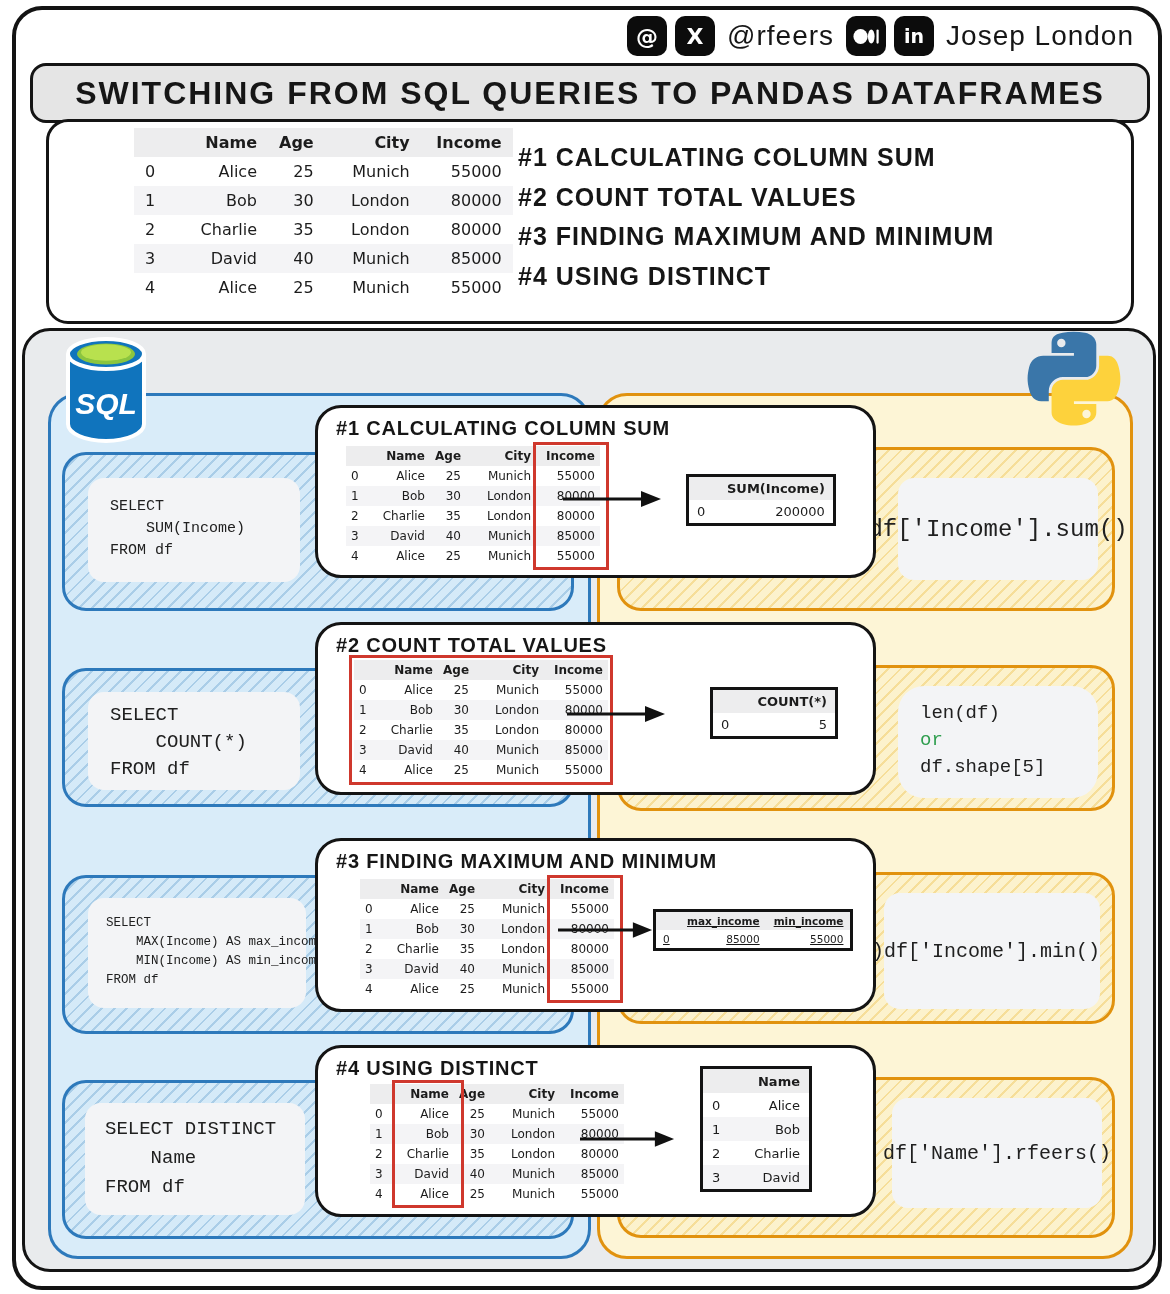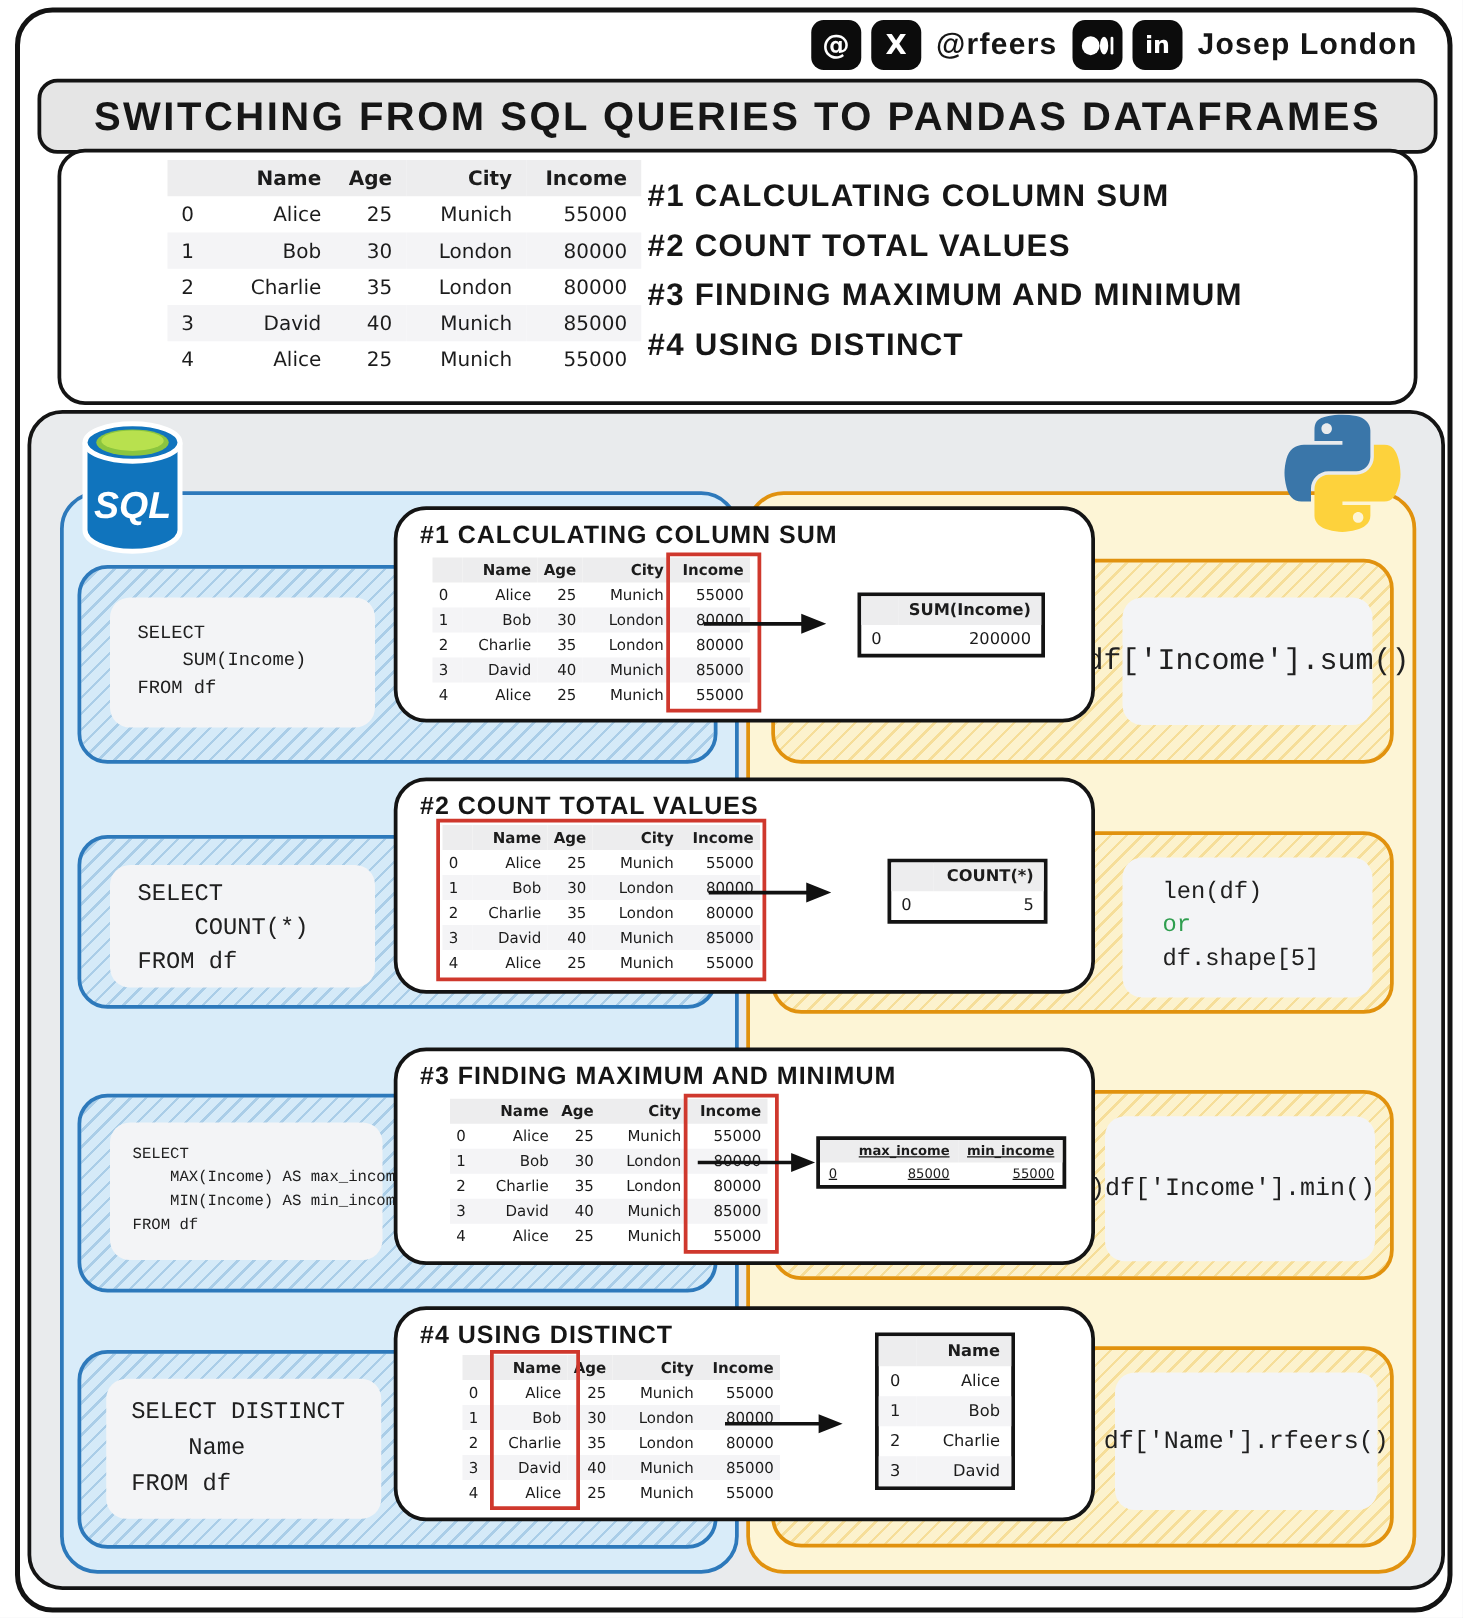--- a/index.html
+++ b/index.html
@@ -5,21 +5,21 @@
   html,body{margin:0;padding:0;background:#fff;}
   body{width:1170px;height:1294px;position:relative;font-family:"Liberation Sans",sans-serif;color:#161616;overflow:hidden;}
   .abs{position:absolute;}
 
   
   #frame{left:12px;top:6px;width:1142px;height:1276px;border:4px solid #131313;border-radius:30px;}
 
   
   #social{top:14px;right:32px;height:44px;display:flex;align-items:center;gap:8px;}
   .sicon{width:40px;height:40px;background:#0c0c0c;border-radius:10px;color:#fff;display:flex;align-items:center;justify-content:center;font-weight:900;font-size:22px;font-family:"DejaVu Sans",sans-serif;}
-  .sname{font-size:24px;font-weight:700;letter-spacing:1px;padding:0 4px;}
+  .sname{font-size:28px;font-weight:400;letter-spacing:1px;padding:0 4px;}
 
   
   #titlebar{left:30px;top:63px;width:1114px;height:54px;background:#e5e5e5;border:3.5px solid #141414;border-radius:16px;display:flex;align-items:center;justify-content:center;}
   #titlebar span{font-size:32px;font-weight:700;letter-spacing:2px;}
 
   
   #introbox{left:46px;top:119px;width:1082px;height:199px;background:#fff;border:3.5px solid #141414;border-radius:22px;}
   #intro-table{left:134px;top:128px;}
   #topics{left:518px;top:138px;}
   .topic{font-size:25px;line-height:39.5px;font-weight:700;letter-spacing:1px;}
@@ -49,21 +49,21 @@
   #hy1{top:447px;height:158px;} #hy2{top:665px;height:140px;} #hy3{top:872px;height:146px;} #hy4{top:1077px;height:155px;}
 
   
   .codebox{background:#f3f4f6;border-radius:16px;font-family:Liberation Mono, monospace;color:#202020;}
   .codebox .pre{white-space:pre;}
   #sqlc1{left:88px;top:478px;width:212px;height:104px;font-size:15px;line-height:22px;padding:18px 0 0 22px;box-sizing:border-box;}
   #sqlc2{left:88px;top:692px;width:212px;height:98px;font-size:19px;line-height:27px;padding:10px 0 0 22px;box-sizing:border-box;}
   #sqlc3{left:88px;top:898px;width:218px;height:110px;font-size:12.5px;line-height:19px;padding:16px 0 0 18px;box-sizing:border-box;}
   #sqlc4{left:85px;top:1103px;width:220px;height:112px;font-size:19px;line-height:29px;padding:12px 0 0 20px;box-sizing:border-box;}
   #pyc1{left:898px;top:478px;width:200px;height:102px;font-size:24px;display:flex;align-items:center;justify-content:center;}
-  #pyc2{left:898px;top:686px;width:200px;height:112px;font-size:19px;line-height:27px;padding:14px 0 0 32px;box-sizing:border-box;}
+  #pyc2{left:898px;top:686px;width:200px;height:112px;font-size:19px;line-height:27px;padding:14px 0 0 22px;box-sizing:border-box;border-radius:26px;}
   #pyc3{left:884px;top:893px;width:216px;height:116px;font-size:20px;line-height:33px;display:flex;flex-direction:row;align-items:center;justify-content:flex-end;}
   #pyc4{left:892px;top:1098px;width:210px;height:110px;font-size:20px;display:flex;align-items:center;justify-content:center;}
   .accent{color:#2f9e4f;}
 
   
   .card{left:315px;width:555px;background:#fff;border:3.5px solid #141414;border-radius:26px;position:absolute;}
   #c1{top:405px;height:167px;} #c2{top:622px;height:167px;} #c3{top:838px;height:168px;} #c4{top:1045px;height:166px;}
   .card-title{position:absolute;left:18px;top:9px;font-size:20px;font-weight:700;letter-spacing:0.8px;}
   .mini{position:absolute;}
   #c1 .mini{left:28px;top:38px;} #c2 .mini{left:36px;top:35px;} #c3 .mini{left:42px;top:38px;} #c4 .mini{left:52px;top:36px;}

